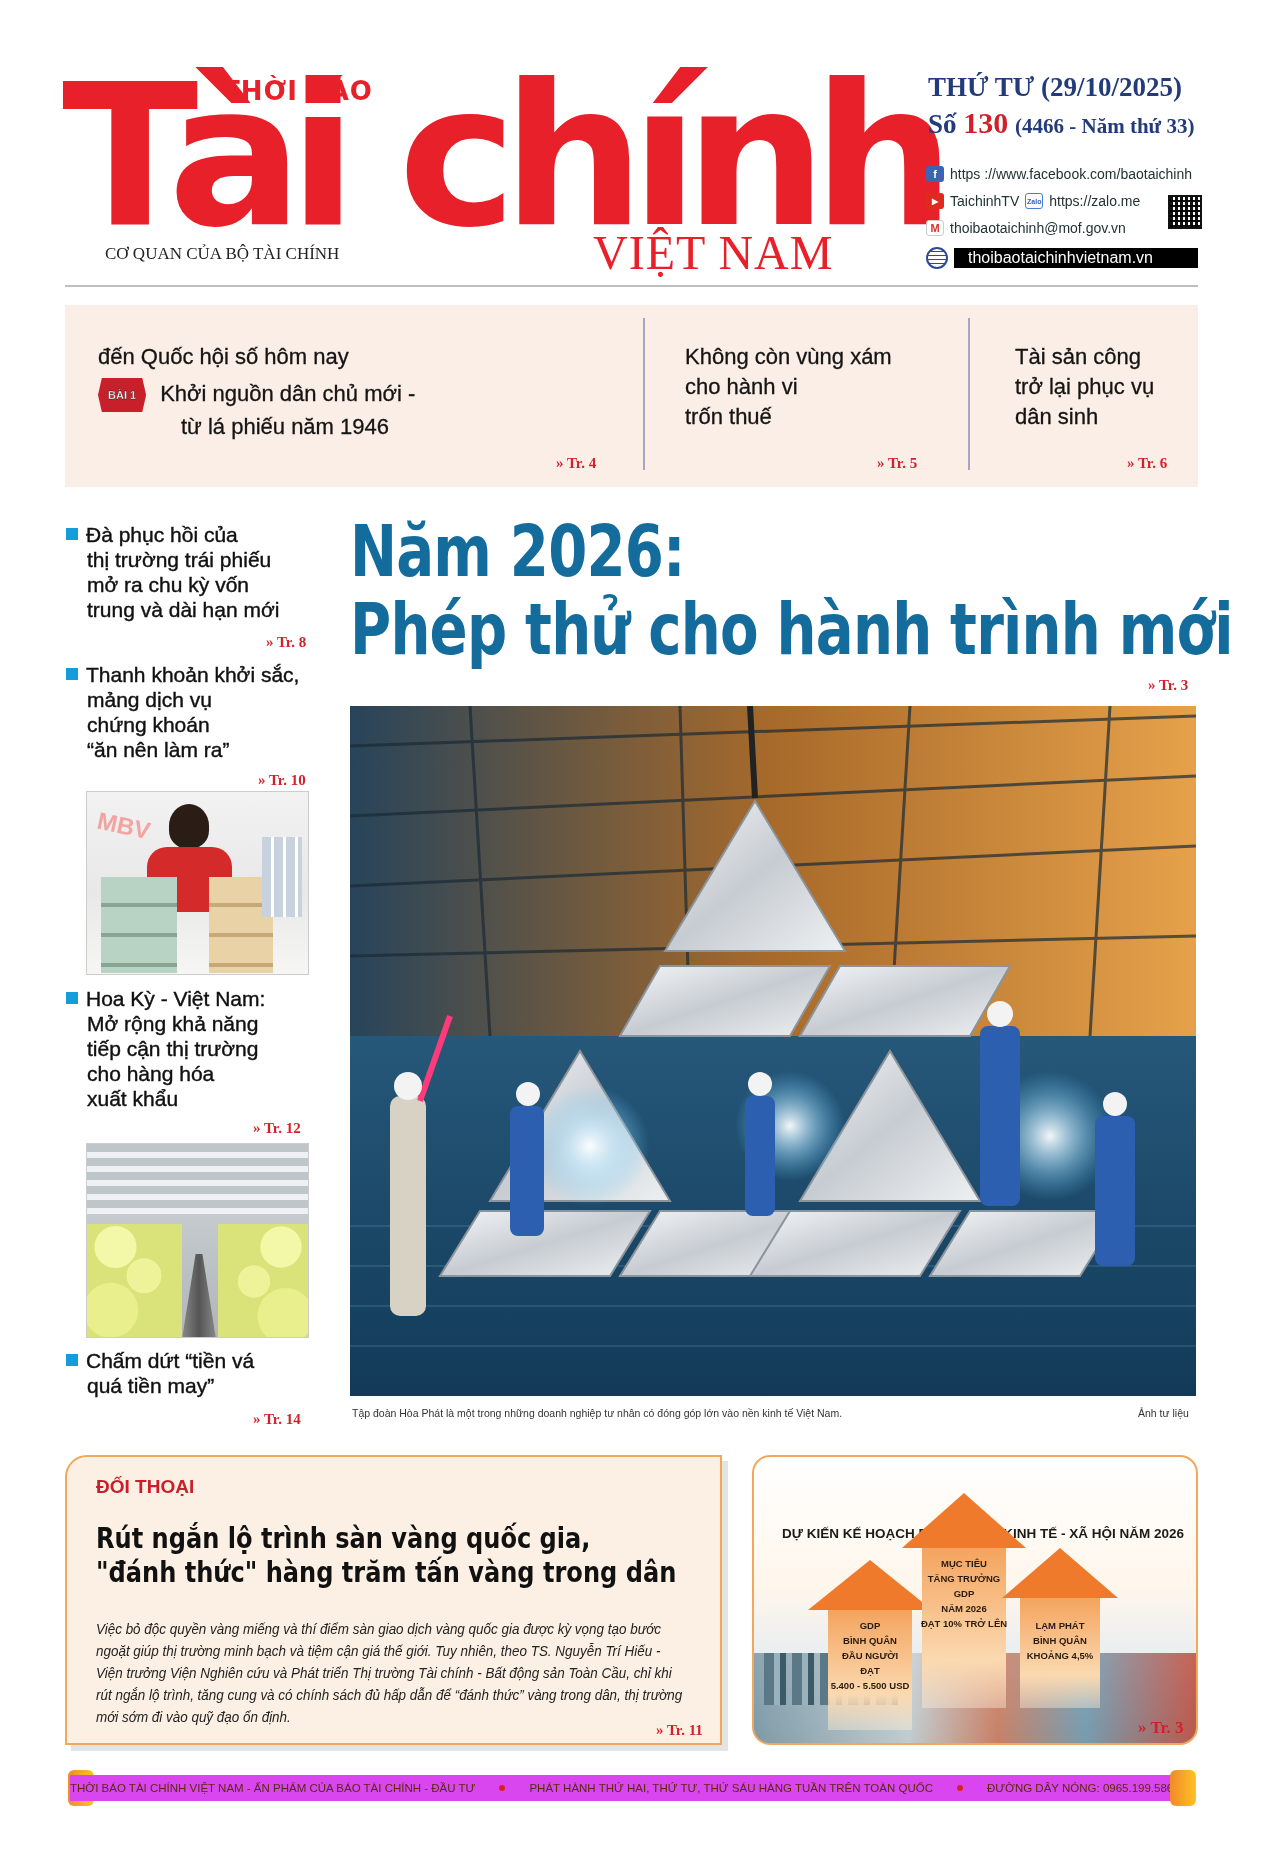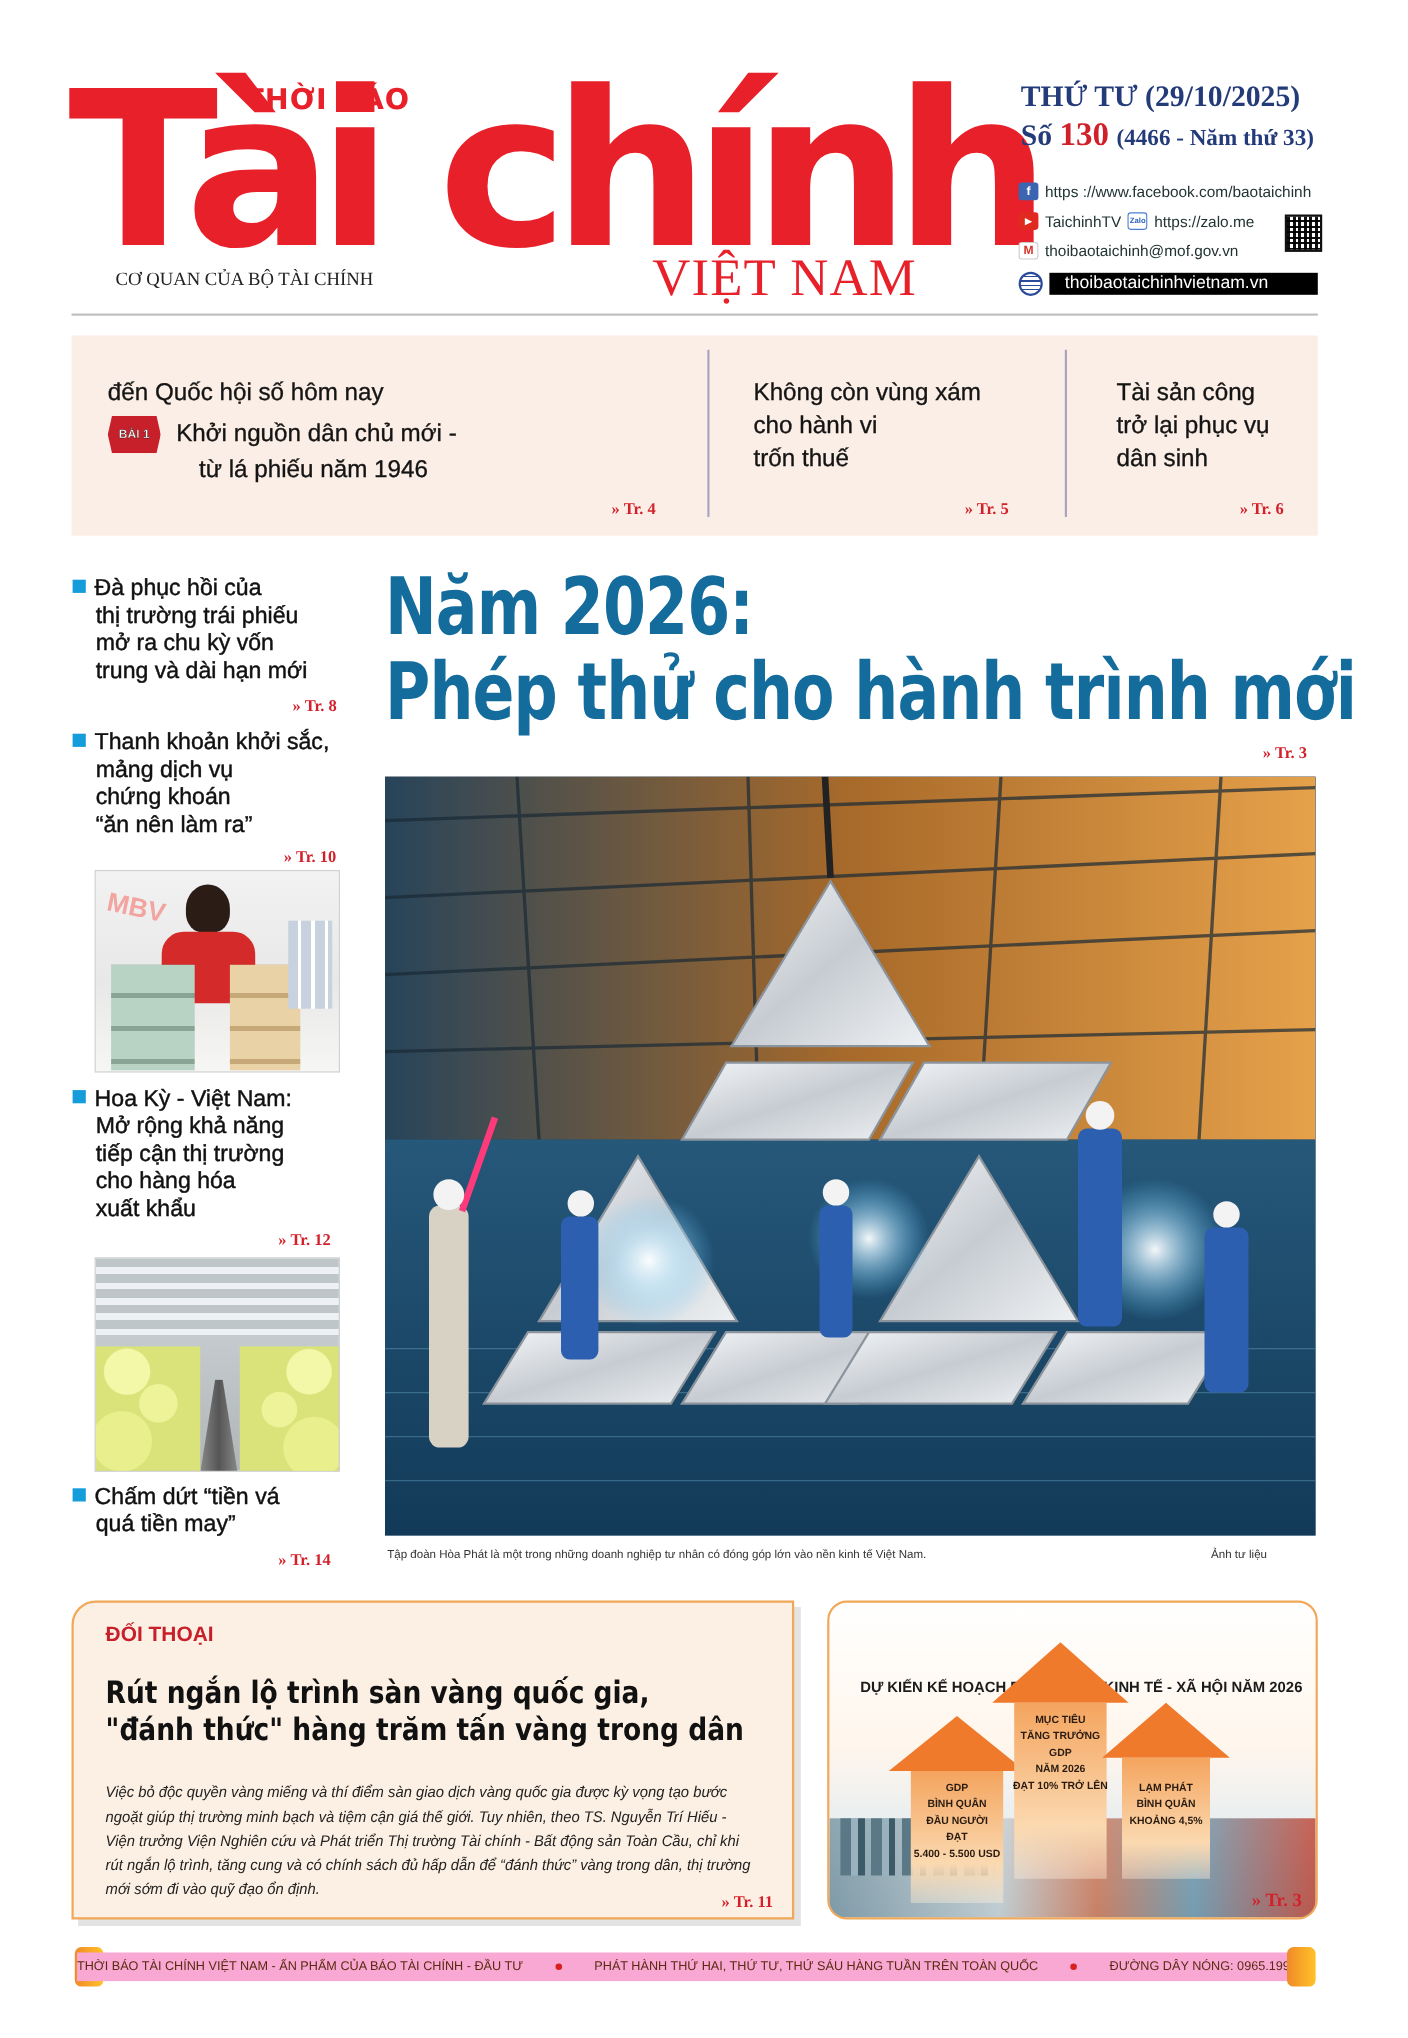--- a/index.html
+++ b/index.html
@@ -59,21 +59,21 @@
   .dlg-body { left: 96px; top: 1618px; width: 612px; font-size: 14px; line-height: 22px; font-style: italic; color: #222; transform: scaleX(0.96); transform-origin: left top; }
 
   
   .info { left: 752px; top: 1455px; width: 446px; height: 290px; border: 2px solid #f0a85a; border-radius: 18px; overflow: hidden; background: linear-gradient(180deg, #ffffff 0%, #fff6ec 45%, #e9eef0 70%, #8fa6b0 100%); }
   .info-title { left: 782px; top: 1526px; font-size: 13.5px; font-weight: bold; color: #1b1b1b; white-space: nowrap; }
   .arrow { text-align: center; font-size: 9.5px; font-weight: bold; color: #2a1b10; line-height: 15px; }
   .arrow .head { width: 0; height: 0; margin: 0 auto; border-left-style: solid; border-right-style: solid; border-bottom-style: solid; border-left-color: transparent; border-right-color: transparent; border-bottom-color: #f07a2c; }
   .arrow .shaft { margin: 0 auto; background: linear-gradient(180deg, #f4a45e 0%, #fbd9b0 70%, rgba(255,240,220,0.4) 100%); padding-top: 8px; }
 
   
-  .foot { left: 70px; top: 1775px; width: 1125px; height: 26px; background: #f9a8d4; display: flex; align-items: center; justify-content: space-between; gap: 24px; font-size: 11.5px; color: #5a2a10; white-space: nowrap; }
+  .foot { left: 70px; top: 1775px; width: 1125px; height: 26px; background: #d946ef; display: flex; align-items: center; justify-content: flex-start; gap: 24px; font-size: 11.5px; color: #5a2a10; white-space: nowrap; }
   .foot .dot { width: 6px; height: 6px; border-radius: 50%; background: #d92020; display: inline-block; }
   .foot-cap { top: 1770px; width: 26px; height: 36px; border-radius: 6px; background: linear-gradient(90deg, #f08a2a, #ffc226); }
 </style>
 </head>
 <body>
 
 <div class="abs logo-main">Tài chính</div>
 <div class="abs logo-top">THỜI BÁO</div>
 <div class="abs logo-sub">CƠ QUAN CỦA BỘ TÀI CHÍNH</div>
 <div class="abs logo-vn">VIỆT NAM</div>
@@ -252,21 +252,21 @@
     <g fill="#f3f3f3">
       <circle cx="58" cy="380" r="14"></circle>
         <circle cx="178" cy="388" r="12"></circle>
       <circle cx="410" cy="378" r="12"></circle>
         <circle cx="650" cy="308" r="13"></circle>
       <circle cx="765" cy="398" r="12"></circle>
     </g>
   </svg>
 </div>
 <div class="abs caption" style="left:352px;">Tập đoàn Hòa Phát là một trong những doanh nghiệp tư nhân có đóng góp lớn vào nền kinh tế Việt Nam.</div>
-<div class="abs caption" style="left:1101px;">Ảnh tư liệu</div>
+<div class="abs caption" style="left:1138px;">Ảnh tư liệu</div>
 
 <div class="abs dlg"></div>
 <div class="abs dlg-label">ĐỐI THOẠI</div>
 <div class="abs dlg-title">
   <div>Rút ngắn lộ trình sàn vàng quốc gia,</div>
   <div>"đánh thức" hàng trăm tấn vàng trong dân</div>
 </div>
 <div class="abs dlg-body">Việc bỏ độc quyền vàng miếng và thí điểm sàn giao dịch vàng quốc gia được kỳ vọng tạo bước ngoặt giúp thị trường minh bạch và tiệm cận giá thế giới. Tuy nhiên, theo TS. Nguyễn Trí Hiếu - Viện trưởng Viện Nghiên cứu và Phát triển Thị trường Tài chính - Bất động sản Toàn Cầu, chỉ khi rút ngắn lộ trình, tăng cung và có chính sách đủ hấp dẫn để “đánh thức” vàng trong dân, thị trường mới sớm đi vào quỹ đạo ổn định.</div>
 <div class="abs tr" style="left:656px; top:1722px;">» Tr. 11</div>
 

